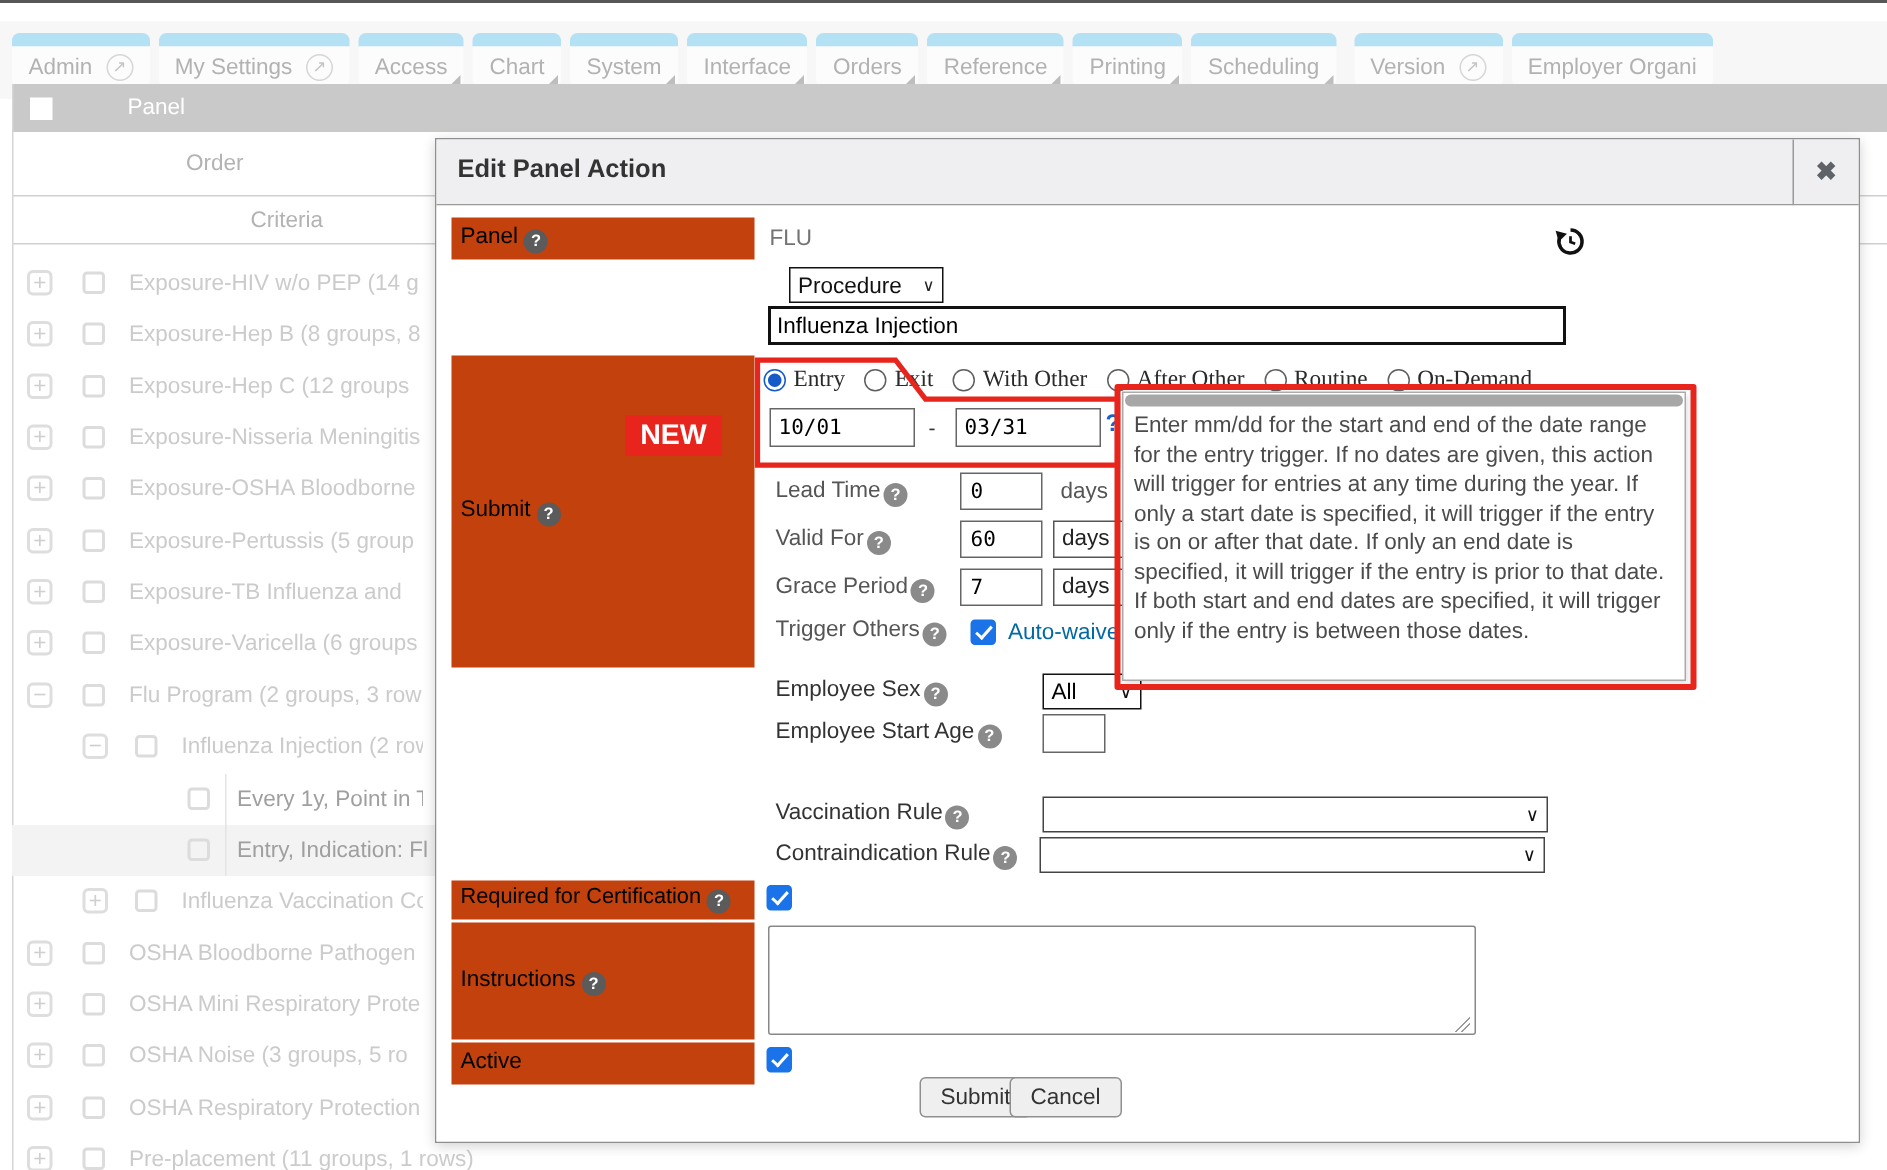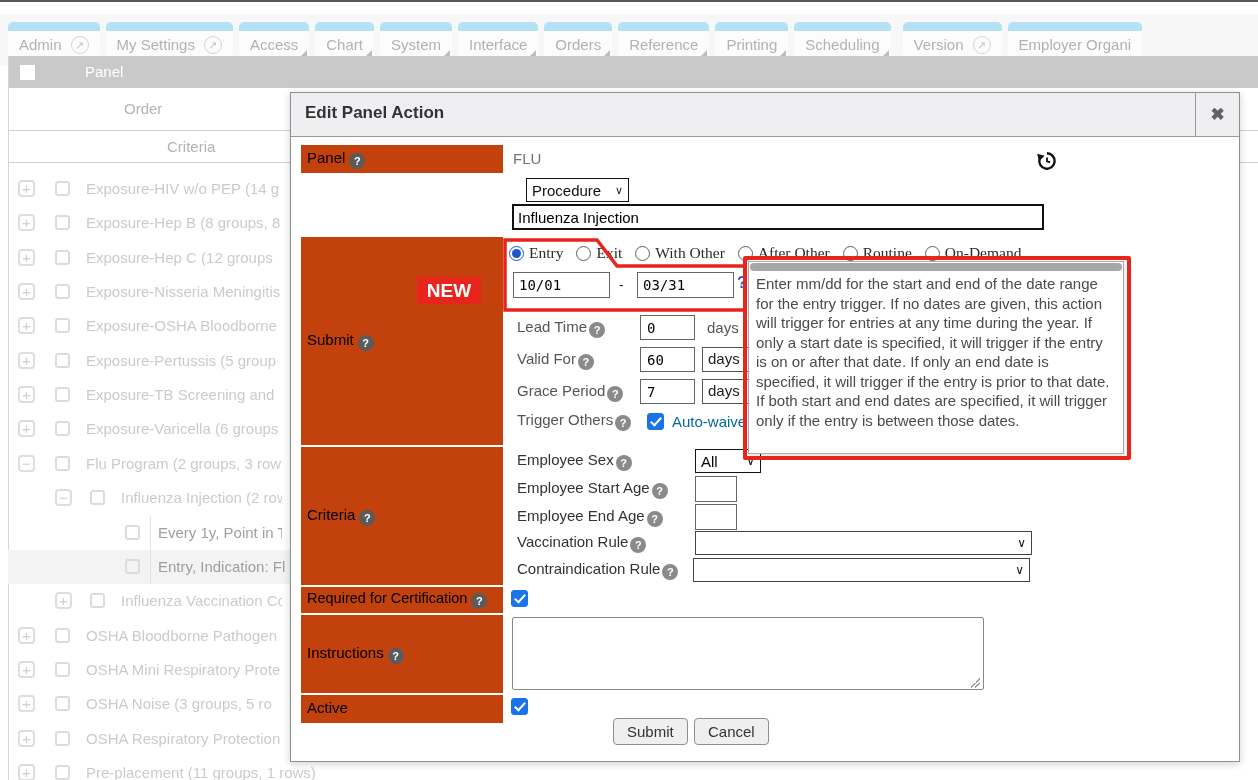--- a/index.html
+++ b/index.html
@@ -145,21 +145,21 @@
       font-size:14px; padding:4px; }
   #instr-grip { position:absolute; left:679px; top:541px; width:10px; height:10px; z-index:5;
       background:linear-gradient(135deg, transparent 0 50%, #999 50% 56%, transparent 56% 70%, #999 70% 76%, transparent 76%); }
   #f-active-label { top:558px; height:28px; }
   #active-cb { position:absolute; left:220px; top:561px; }
 
   .btn { position:absolute; top:581px; height:27px; background:#efefef; border:1px solid #8f8f8f;
       border-radius:4px; font-family:"Liberation Sans",sans-serif; font-size:15px; color:#333;
       padding:0 13px; cursor:pointer; }
   #btn-submit { left:322px; }
-  #btn-cancel { left:403px; }
+  #btn-cancel { left:382px; }
 </style>
 </head>
 <body>
 
 <div id="stage">
   <div id="topline"></div>
 
   <div id="nav">
       <div class="tab has-ext">
     <div class="tab-top"></div>
@@ -299,21 +299,21 @@
     <span class="ttext" style="left: 78px;">Exposure-OSHA Bloodborne</span>
   </div>
       <div class="trow" style="top: 172px;">
     <span class="texp" style="left: 10px;">+</span>
     <span class="tcb" style="left: 47px;"></span>
     <span class="ttext" style="left: 78px;">Exposure-Pertussis  (5 group</span>
   </div>
       <div class="trow" style="top: 206px;">
     <span class="texp" style="left: 10px;">+</span>
     <span class="tcb" style="left: 47px;"></span>
-    <span class="ttext" style="left: 78px;">Exposure-TB Screening and</span>
+    <span class="ttext" style="left: 78px;">Exposure-TB Influenza and</span>
   </div>
       <div class="trow" style="top: 240px;">
     <span class="texp" style="left: 10px;">+</span>
     <span class="tcb" style="left: 47px;"></span>
     <span class="ttext" style="left: 78px;">Exposure-Varicella  (6 groups</span>
   </div>
       <div class="trow" style="top: 275px;">
     <span class="texp" style="left: 10px;">−</span>
     <span class="tcb" style="left: 47px;"></span>
     <span class="ttext" style="left: 78px;">Flu Program  (2 groups, 3 row</span>
@@ -450,38 +450,31 @@
       <div id="tooltip">
         <div id="tipbar"></div>
         <div id="tiptext">Enter mm/dd for the start and end of the date range for the entry trigger. If no dates are given, this action will trigger for entries at any time during the year. If only a start date is specified, it will trigger if the entry is on or after that date. If only an end date is specified, it will trigger if the entry is prior to that date. If both start and end dates are specified, it will trigger only if the entry is between those dates.</div>
       </div>
       <div id="red-rect"></div>
       <svg id="anno-svg">
         <polygon points="214,103 306,103 326,129 454,129 454,173 214,173" fill="none" stroke="#e8251d" stroke-width="3.5"></polygon>
       </svg>
       <div id="new-label">NEW</div>
 
-      <div class="flabel" id="f-criteria-label">
-        <span><span>Criteria</span><span class="help">?</span></span>
-      </div>
       <div class="cline" style="top:310px;">
         <span class="cl-label"><span>Employee Sex</span><span class="help lt">?</span></span>
         <span class="rsel sexselect">
           <span>All</span>
           <span class="arrow">∨</span>
         </span>
       </div>
       <div class="cline" style="top:338px;">
         <span class="cl-label"><span>Employee Start Age</span><span class="help lt">?</span></span>
         <input class="ageinput" value="" style="">
       </div>
-      <div class="cline" style="top:366px;">
-        <span class="cl-label"><span>Employee End Age</span><span class="help lt">?</span></span>
-        <input class="ageinput" value="" style="">
-      </div>
       <div class="cline" style="top:392px;">
         <span class="cl-label"><span>Vaccination Rule</span><span class="help lt">?</span></span>
         <span class="rsel ruleselect">
           <span></span>
           <span class="arrow">∨</span>
         </span>
       </div>
       <div class="cline" style="top:419px;">
         <span class="cl-label" style="width:176px;"><span>Contraindication Rule</span><span class="help lt">?</span></span>
         <span class="rsel ruleselect">

